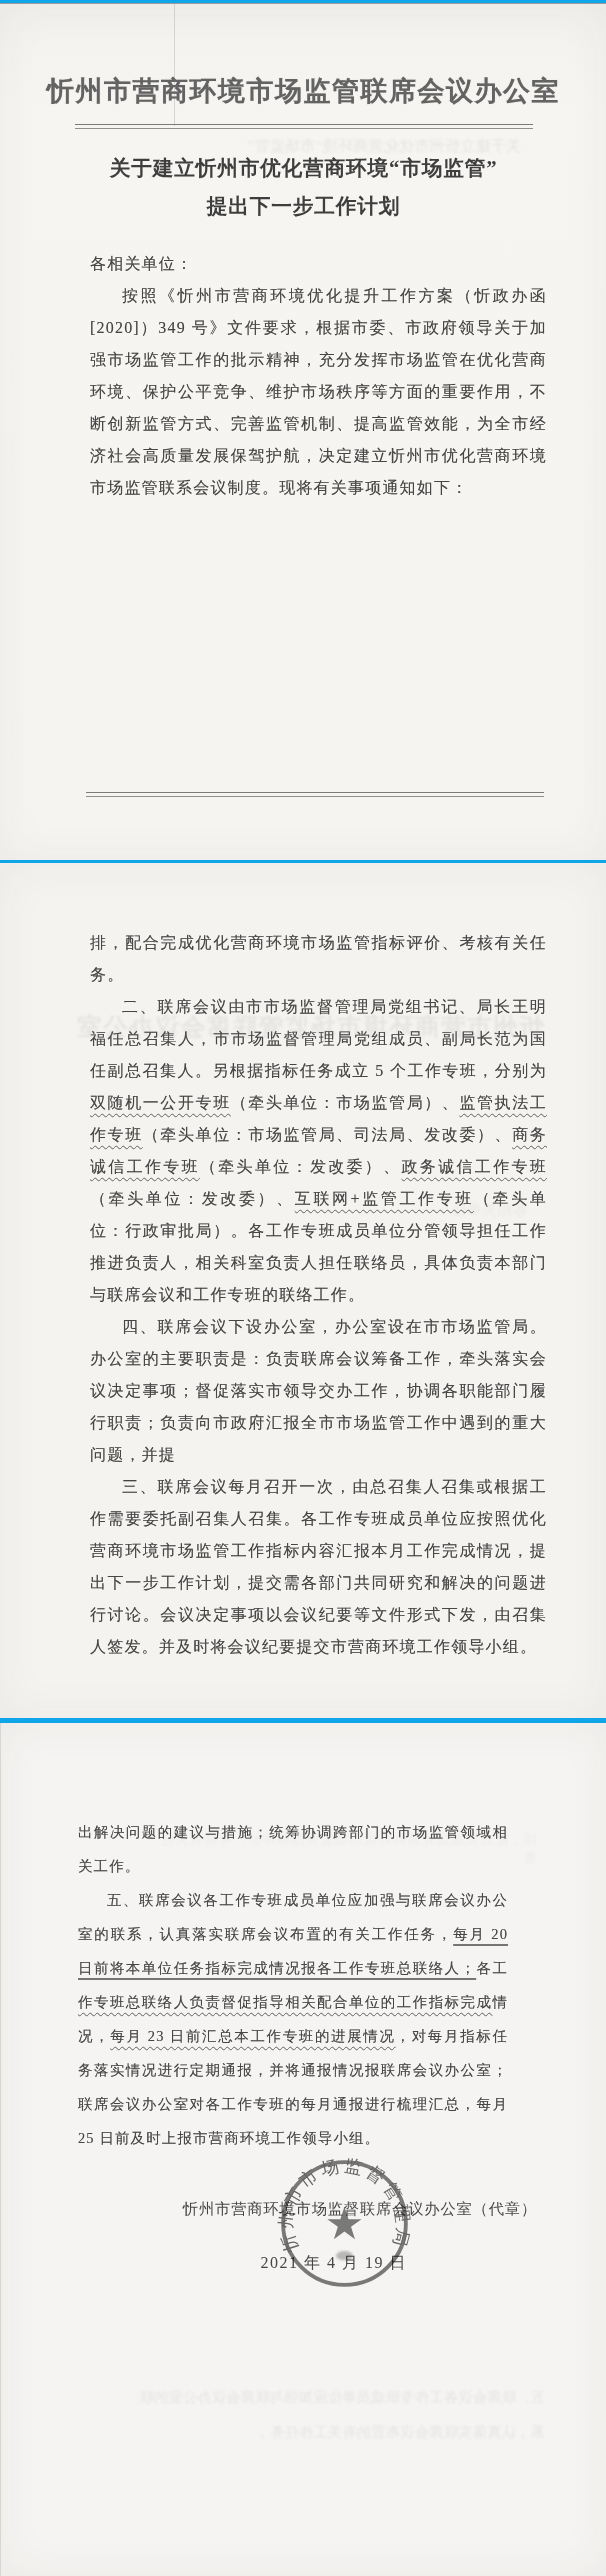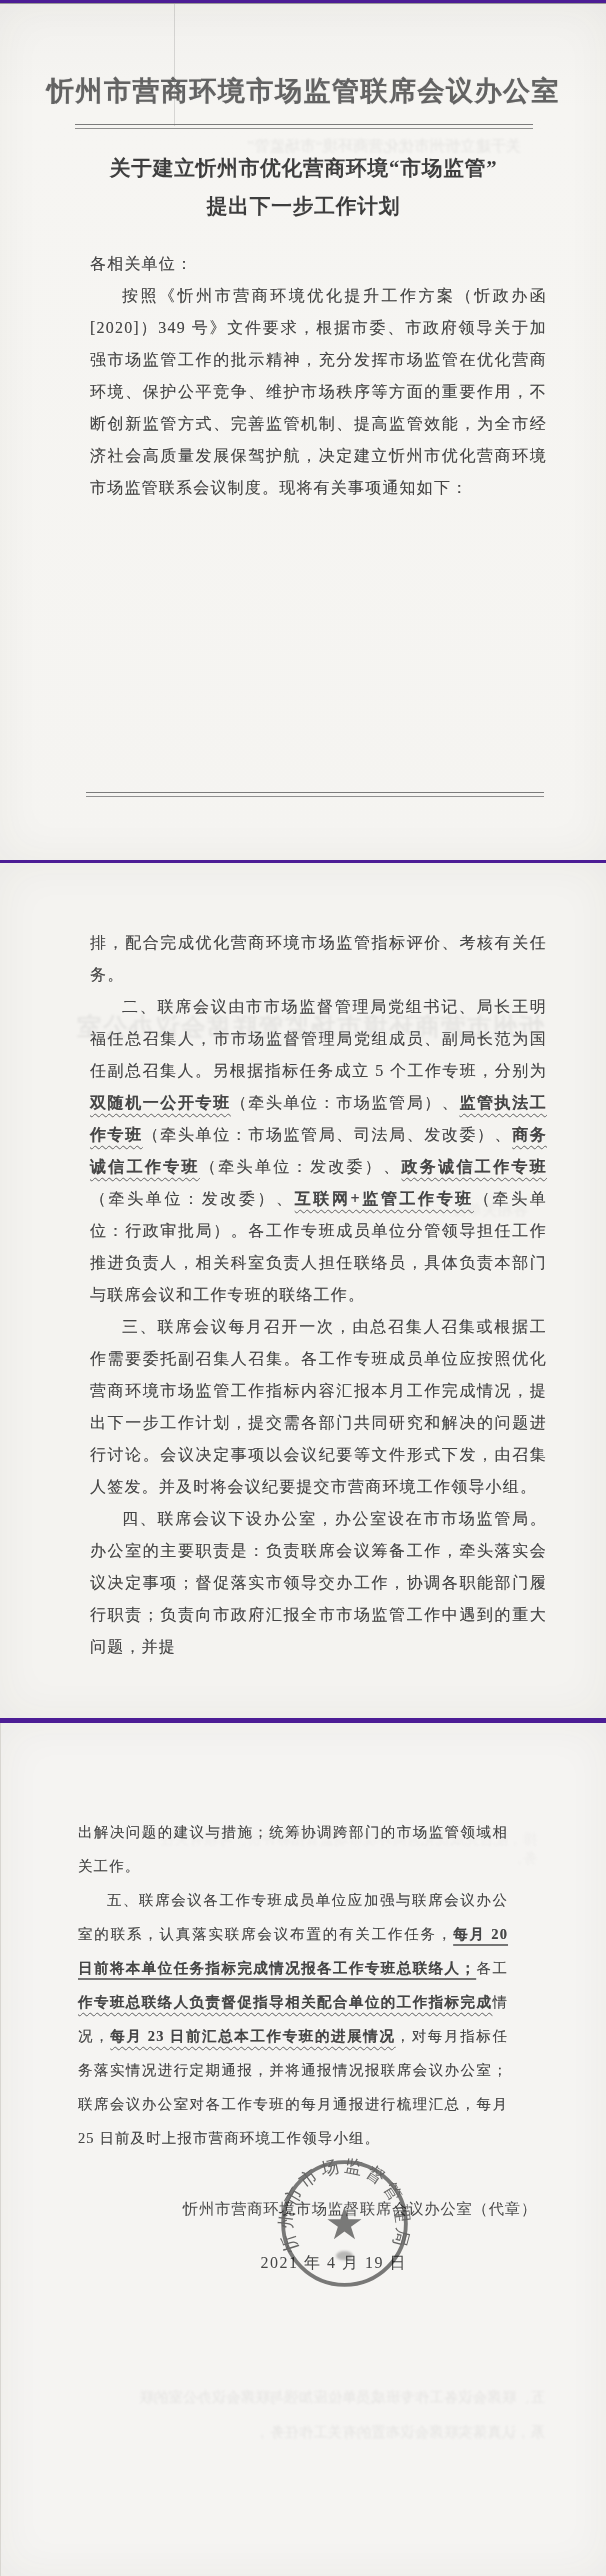--- a/index.html
+++ b/index.html
@@ -1,17 +1,17 @@
 <!DOCTYPE html>
 <html style="font-size:12.2px"><head>
 <meta charset="utf-8">
 <style>
   html,body { margin:0; padding:0; background:#ffffff; }
   body { width:607px; font-family:"Liberation Serif","DejaVu Serif",serif; }
-  .scan-stack { position:relative; width:607px; height:2576px; background:#4c1d95; overflow:hidden; }
+  .scan-stack { position:relative; width:607px; height:2576px; background:#0ea5e9; overflow:hidden; }
 
   .page { position:absolute; left:0; width:607px; box-shadow: inset 0 0 46px rgba(60,55,45,0.05); }
   #page1 { top:3.1px; height:856px; border-top:1.5px solid #9b9b98;
            background:linear-gradient(180deg,#f2f1ee 0%,#f6f5f2 12%,#f5f4f1 100%); }
   #page2 { top:863px; height:855px; background:#f4f3f0; }
   #page3 { top:1723px; height:853px; background:#f5f4f2; border-left:0.8px solid #d8d6d1; }
 
   .crease { position:absolute; left:174px; top:0; width:0.8px; height:122px; background:rgba(120,120,120,0.25); }
 
   .issuer { text-align:center; padding-top:69px; font-size:27px; font-weight:600;
@@ -28,21 +28,21 @@
           text-shadow:0 0 0.4px rgba(70,70,70,0.45); }
   #page2 .body { margin-top:0; padding-top:64px; }
   .body3 { width:430px; margin-left:77px; padding-top:92px; font-size:14.5px; line-height:34px;
            color:#464646; text-align:justify; letter-spacing:1.1px;
            text-shadow:0 0 0.4px rgba(70,70,70,0.45); }
   .para { margin:0; }
   .para.indent { text-indent:2em; }
 
   .hand-underline { text-decoration:underline; text-decoration-style:wavy;
                     text-decoration-color:rgba(105,105,105,0.8);
-                    text-decoration-thickness:1.1px; text-underline-offset:5.4px;font-weight:bold; }
+                    text-decoration-thickness:1.1px; text-underline-offset:5.4px; }
   .hand-underline.straight { text-decoration-style:solid; text-decoration-thickness:1.5px; }
 
   .signature { position:absolute; left:77px; top:476px; width:459px; text-align:right;
                color:#464646; z-index:1; }
   .sig-office { font-size:15.3px; letter-spacing:0.8px; }
   .sig-date { margin-top:33px; font-size:16px; padding-right:130px; letter-spacing:1.5px; }
 
   .seal { position:absolute; left:276px; top:433px; width:135px; height:135px;
           opacity:0.85; mix-blend-mode:multiply; z-index:2; }
   .seal-smudge { filter:blur(1.5px); }
@@ -76,22 +76,22 @@
       </div>
     <div class="bottom-rule"></div>
   </section>
 
   <section class="page" id="page2">
     <div class="bleed bleed-title">忻州市营商环境市场监管联席会议办公室</div>
     <div class="bleed bleed-b2">各相关单位：</div>
     <div class="body">
         <p class="para"><span>排，配合完成优化营商环境市场监管指标评价、考核有关任务。</span></p>
         <p class="para indent"><span>二、联席会议由市市场监督管理局党组书记、局长王明福任总召集人，市市场监督管理局党组成员、副局长范为国任副总召集人。另根据指标任务成立 5 个工作专班，分别为</span><span class="hand-underline">双随机一公开专班</span><span>（牵头单位：市场监管局）、</span><span class="hand-underline">监管执法工作专班</span><span>（牵头单位：市场监管局、司法局、发改委）、</span><span class="hand-underline">商务诚信工作专班</span><span>（牵头单位：发改委）、</span><span class="hand-underline">政务诚信工作专班</span><span>（牵头单位：发改委）、</span><span class="hand-underline">互联网+监管工作专班</span><span>（牵头单位：行政审批局）。各工作专班成员单位分管领导担任工作推进负责人，相关科室负责人担任联络员，具体负责本部门与联席会议和工作专班的联络工作。</span></p>
+        <p class="para indent"><span>四、联席会议下设办公室，办公室设在市市场监管局。办公室的主要职责是：负责联席会议筹备工作，牵头落实会议决定事项；督促落实市领导交办工作，协调各职能部门履行职责；负责向市政府汇报全市市场监管工作中遇到的重大问题，并提</span></p>
         <p class="para indent"><span>三、联席会议每月召开一次，由总召集人召集或根据工作需要委托副召集人召集。各工作专班成员单位应按照优化营商环境市场监管工作指标内容汇报本月工作完成情况，提出下一步工作计划，提交需各部门共同研究和解决的问题进行讨论。会议决定事项以会议纪要等文件形式下发，由召集人签发。并及时将会议纪要提交市营商环境工作领导小组。</span></p>
-        <p class="para indent"><span>四、联席会议下设办公室，办公室设在市市场监管局。办公室的主要职责是：负责联席会议筹备工作，牵头落实会议决定事项；督促落实市领导交办工作，协调各职能部门履行职责；负责向市政府汇报全市市场监管工作中遇到的重大问题，并提</span></p>
       </div>
   </section>
 
   <section class="page" id="page3">
     <div class="bleed bleed-c4">排，配合完成优化营商环境市场监管指标评价、考核有关任务。</div>
     <div class="body3">
         <p class="para"><span>出解决问题的建议与措施；统筹协调跨部门的市场监管领域相关工作。</span></p>
         <p class="para indent"><span>五、联席会议各工作专班成员单位应加强与联席会议办公室的联系，认真落实联席会议布置的有关工作任务，</span><span class="hand-underline straight">每月 20 日前将本单位任务指标完成情况报各工作专班总联络人；</span><span>各工</span><span class="hand-underline">作专班总联络人负责督促指导相关配合单位的工作指标完成</span><span>情况，</span><span class="hand-underline">每月 23 日前汇总本工作专班的进展情况</span><span>，对每月指标任务落实情况进行定期通报，并将通报情况报联席会议办公室；联席会议办公室对各工作专班的每月通报进行梳理汇总，每月 25 日前及时上报市营商环境工作领导小组。</span></p>
       </div>
 

